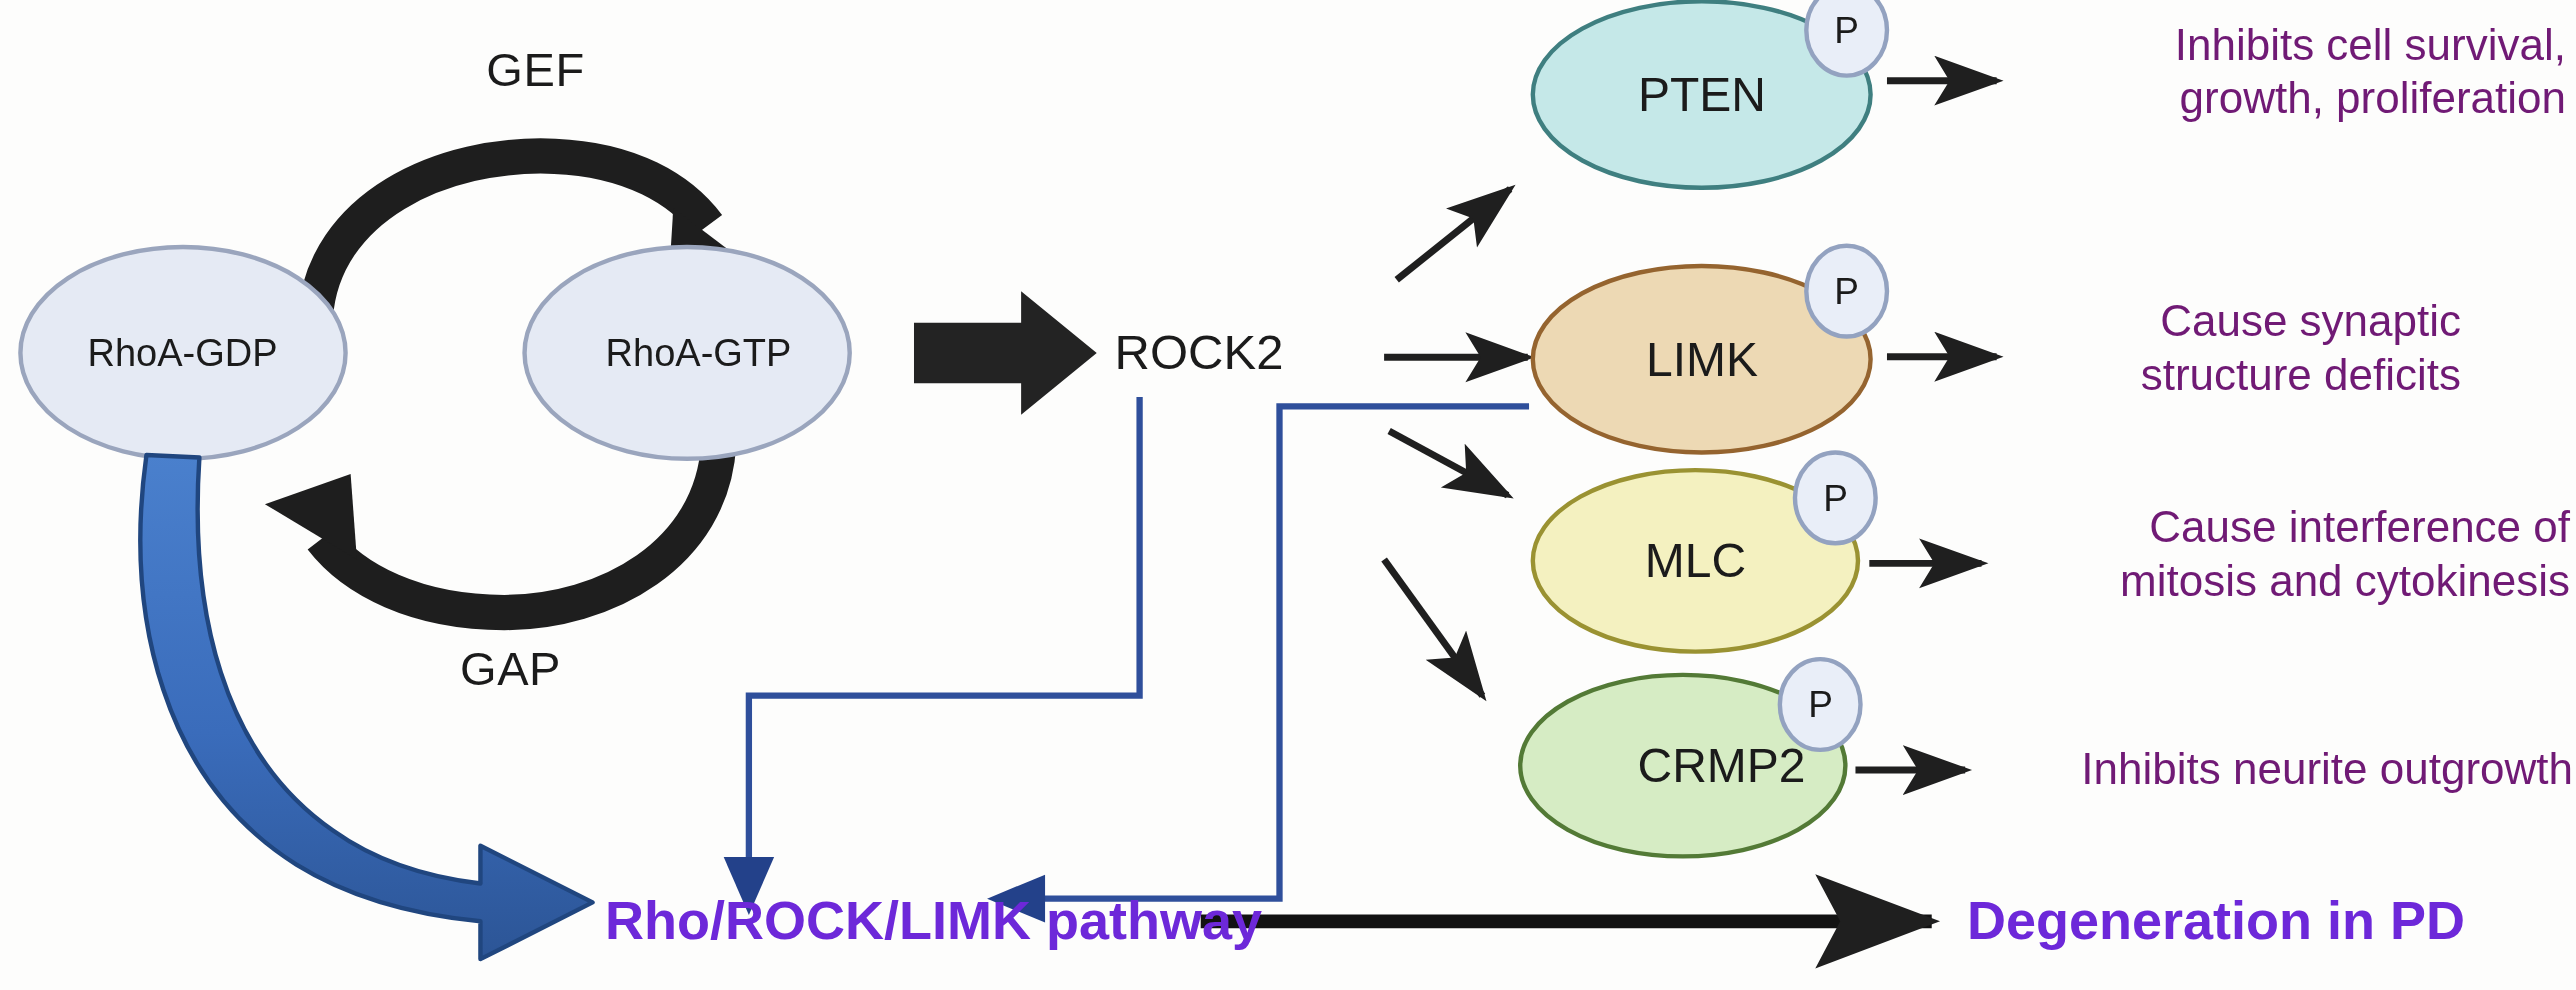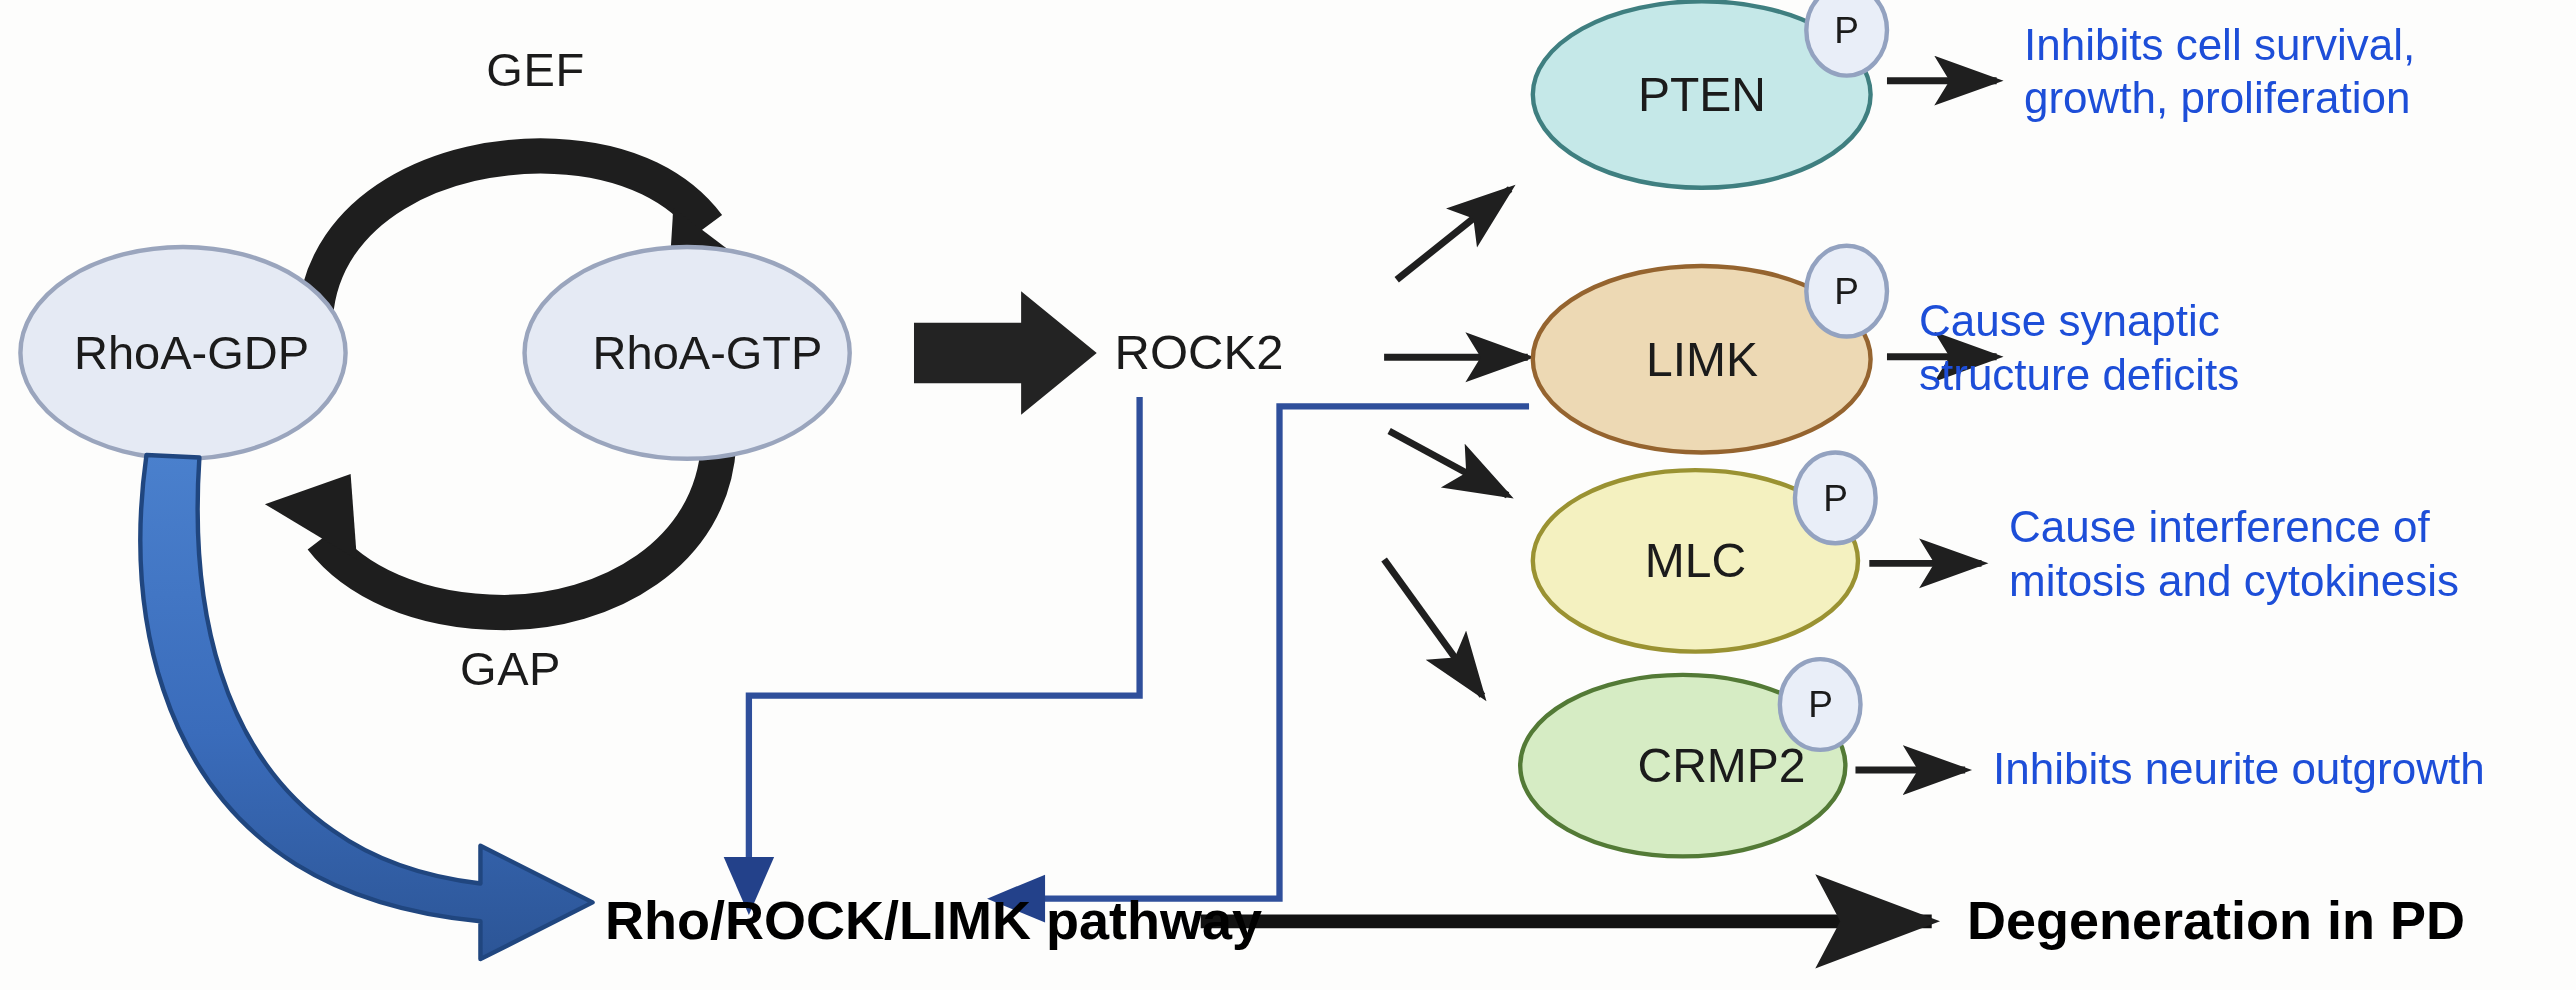--- a/index.html
+++ b/index.html
@@ -24,35 +24,35 @@
     position: absolute;
     display: flex; align-items: center; justify-content: center;
     text-align: center;
     color: #1b1b1b;
     font-family: "Liberation Sans", sans-serif;
     line-height: 1.0;
     white-space: nowrap;
     pointer-events: none;
   }
   .cycle-label { font-size: 47px; letter-spacing: 0.6px; }
-  .gtpase-label { font-size: 47px; padding-left: 9px; }
+  .gtpase-label { font-size: 38px; }
   .rock-label { font-size: 49px; }
   .effector-label { font-size: 48px; }
   .p-label { font-size: 37px; }
   .desc-label {
     position: absolute;
-    color: #1d4ed8;
+    color: #701a75;
     font-size: 44px;
     line-height: 1.22;
-    text-align: left;
+    text-align: right;
     font-family: "Liberation Sans", sans-serif;
   }
   .bottom-label {
     position: absolute;
-    color: #000000;
+    color: #6d28d9;
     font-size: 54px;
     font-weight: bold;
     white-space: nowrap;
     font-family: "Liberation Sans", sans-serif;
   }
 </style>
 </head>
 <body>
 
 <div id="diagram">

